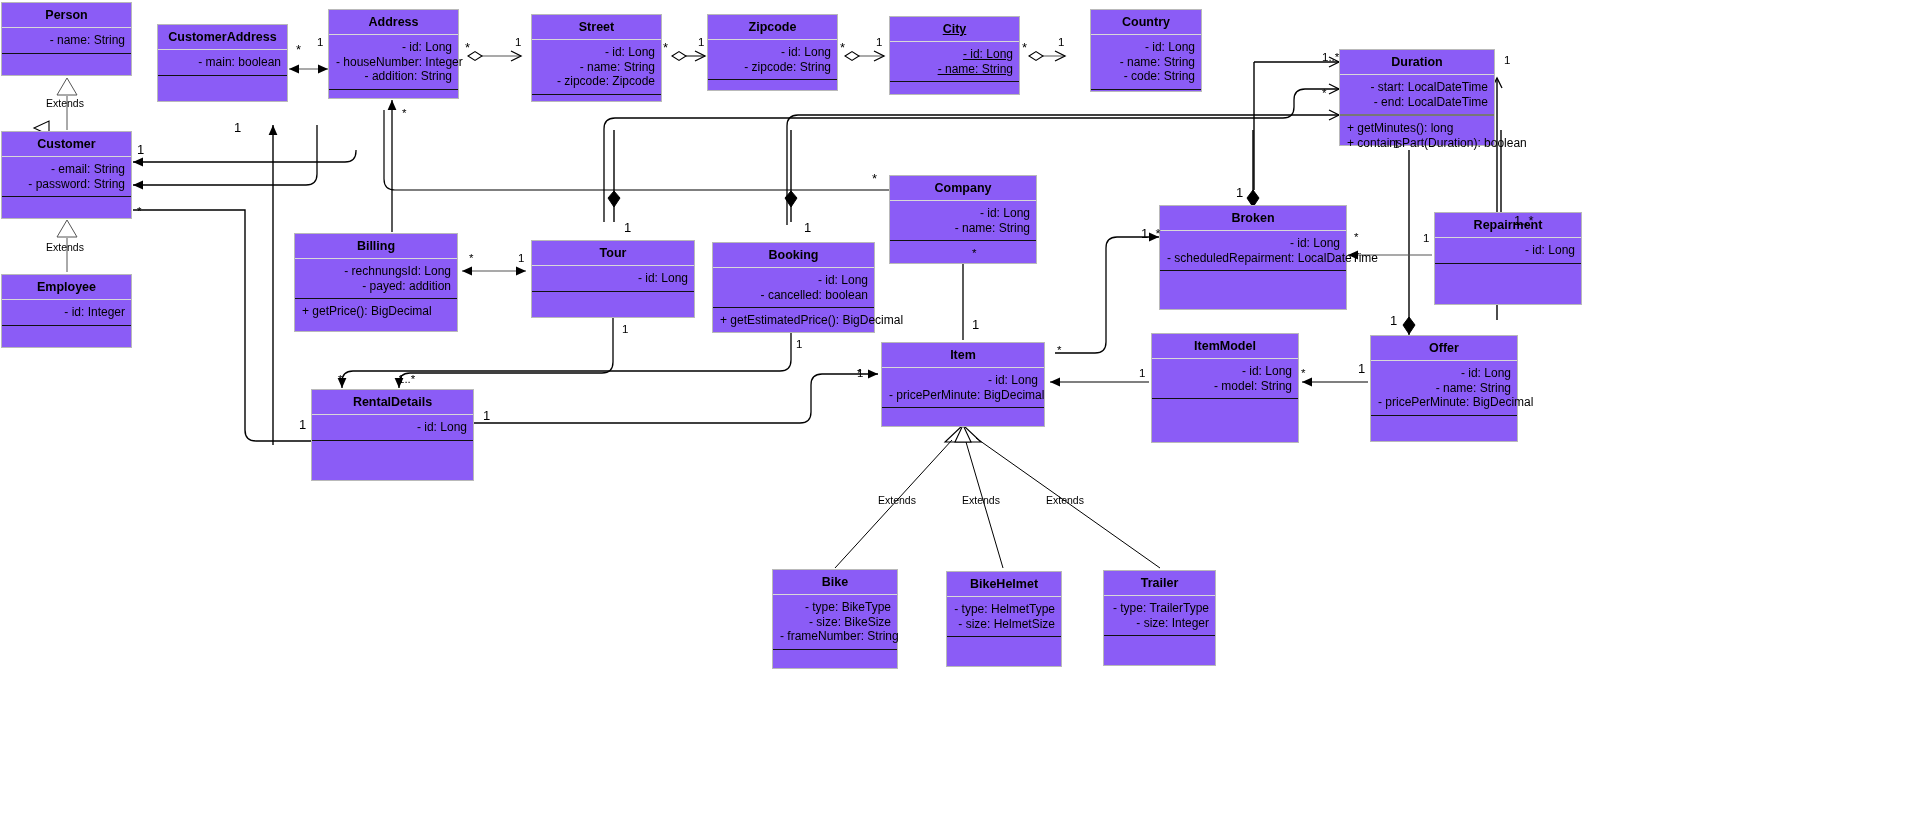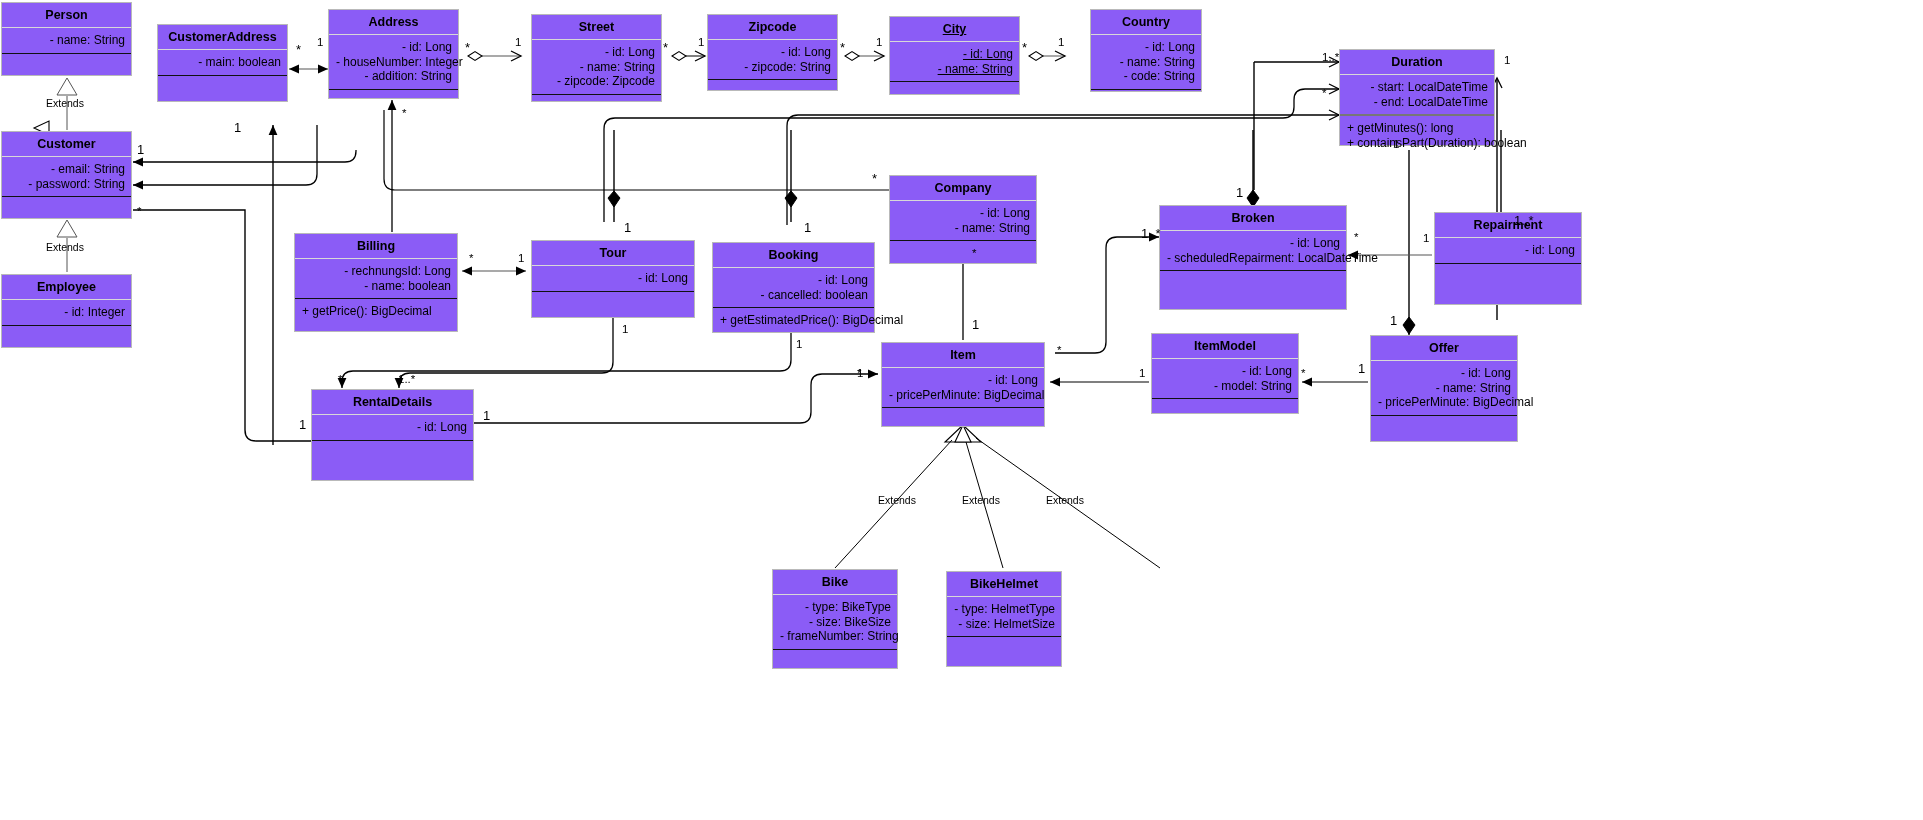--- a/index.html
+++ b/index.html
@@ -251,21 +251,21 @@
     <div class="attrs">
       <div class="ln">- id: Long</div>
     </div>
     <div class="ops" style="height:38px;"></div>
   </div>
 
   <div class="cls" style="left:294px;top:233px;width:164px;height:99px;">
     <div class="title">Billing</div>
     <div class="attrs">
       <div class="ln">- rechnungsId: Long</div>
-      <div class="ln">- name: boolean</div>
+      <div class="ln">- payed: addition</div>
     </div>
     <div class="ops">
       <div class="ln">+ getPrice(): BigDecimal</div>
     </div>
   </div>
 
   <div class="cls" style="left:531px;top:240px;width:164px;height:78px;">
     <div class="title">Tour</div>
     <div class="attrs">
       <div class="ln">- id: Long</div>
@@ -286,21 +286,21 @@
 
   <div class="cls" style="left:881px;top:342px;width:164px;height:85px;">
     <div class="title">Item</div>
     <div class="attrs">
       <div class="ln">- id: Long</div>
       <div class="ln">- pricePerMinute: BigDecimal</div>
     </div>
     <div class="ops" style="height:24px;"></div>
   </div>
 
-  <div class="cls" style="left:1151px;top:333px;width:148px;height:81px;">
+  <div class="cls" style="left:1151px;top:333px;width:148px;height:110px;">
     <div class="title">ItemModel</div>
     <div class="attrs">
       <div class="ln">- id: Long</div>
       <div class="ln">- model: String</div>
     </div>
     <div class="ops" style="height:42px;"></div>
   </div>
 
   <div class="cls" style="left:1370px;top:335px;width:148px;height:107px;">
     <div class="title">Offer</div>
@@ -332,20 +332,28 @@
 
   <div class="cls" style="left:946px;top:571px;width:116px;height:96px;">
     <div class="title">BikeHelmet</div>
     <div class="attrs">
       <div class="ln">- type: HelmetType</div>
       <div class="ln">- size: HelmetSize</div>
     </div>
     <div class="ops" style="height:26px;"></div>
   </div>
 
+  <div class="cls" style="left:1103px;top:570px;width:113px;height:96px;">
+    <div class="title">Trailer</div>
+    <div class="attrs">
+      <div class="ln">- type: TrailerType</div>
+      <div class="ln">- size: Integer</div>
+    </div>
+    <div class="ops" style="height:26px;"></div>
+  </div>
 
   <div class="lbl ext" style="left:46px;top:97px;">Extends</div>
   <div class="lbl ext" style="left:46px;top:241px;">Extends</div>
   <div class="lbl ext" style="left:878px;top:494px;">Extends</div>
   <div class="lbl ext" style="left:962px;top:494px;">Extends</div>
   <div class="lbl ext" style="left:1046px;top:494px;">Extends</div>
 
   <div class="lbl star" style="left:296px;top:47px;">*</div>
   <div class="lbl mult" style="left:317px;top:36px;">1</div>
 

